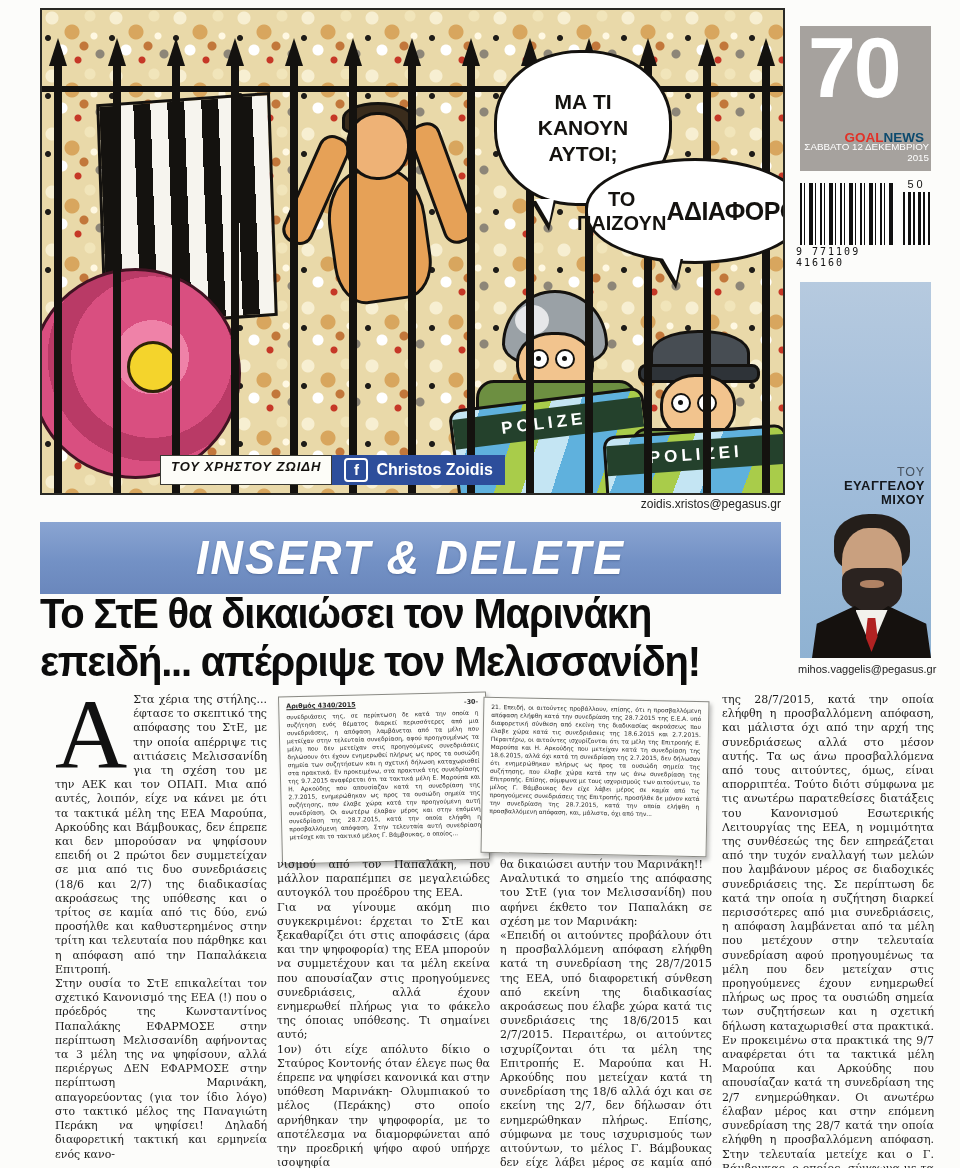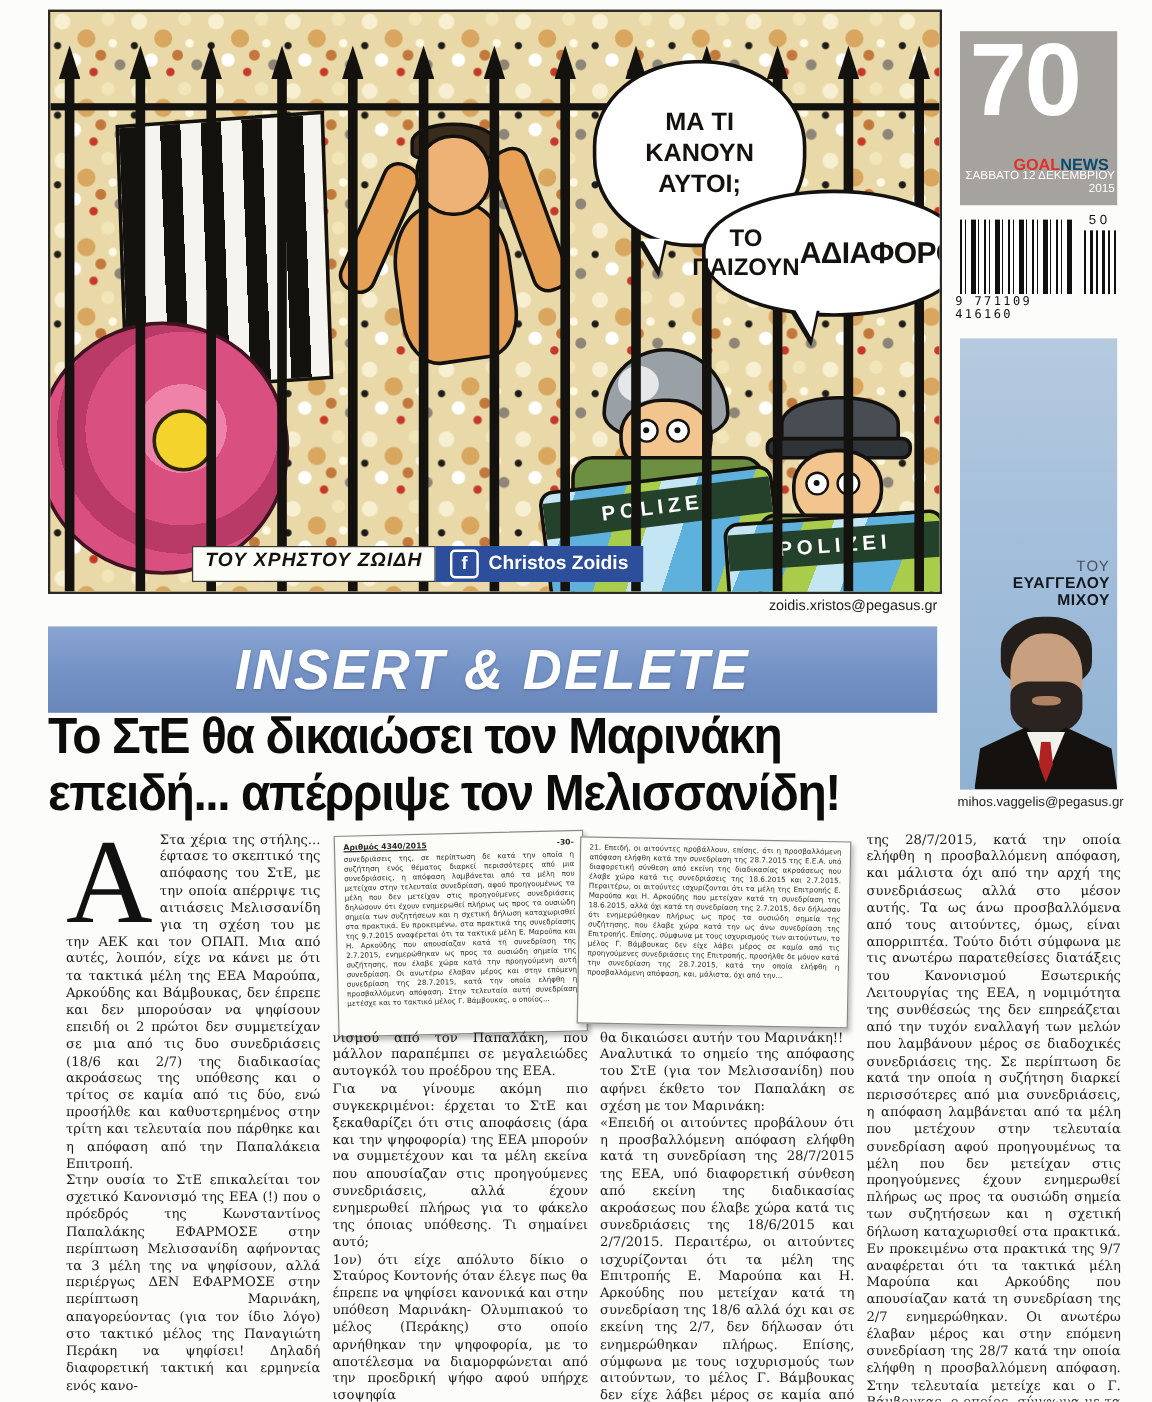--- a/index.html
+++ b/index.html
@@ -81,21 +81,21 @@
        flex-direction:row;padding:4px 8px;}
   .bubble2 .l2{font-size:25px;letter-spacing:-0.5px;}
   .tail-b{position:absolute;width:0;height:0;border-left:18px solid transparent;border-right:7px solid transparent;
        border-top:30px solid #14120f;bottom:-28px;left:34px;z-index:5;}
   .tail-w{position:absolute;width:0;height:0;border-left:14px solid transparent;border-right:5px solid transparent;
        border-top:24px solid #fff;bottom:-20px;left:38px;z-index:6;}
 
   
   .credit-wrap{position:absolute;left:118px;bottom:8px;z-index:6;display:flex;align-items:stretch;}
   .credit-name{background:#fdfdf8;border:1px solid #3a3a34;color:#14120f;font-weight:bold;font-style:italic;
-       font-size:16px;padding:3px 10px;letter-spacing:1px;white-space:nowrap;}
+       font-size:13px;padding:3px 10px;letter-spacing:1px;white-space:nowrap;}
   .credit-fb{background:#2d4e9b;color:#fff;font-weight:bold;font-size:16px;padding:3px 12px;display:flex;
        align-items:center;gap:8px;white-space:nowrap;}
   .fb-icon{display:inline-block;width:20px;height:20px;border:2px solid #fff;border-radius:4px;text-align:center;
        line-height:19px;font-size:15px;font-weight:bold;}
 
   .cartoon-email{top:497px;right:179px;font-size:12px;color:#222;}
 
   
   .folio-box{left:800px;top:26px;width:131px;height:145px;background:#a6a29e;color:#fff;}
   .folio-num{position:absolute;left:8px;top:-8px;font-size:86px;font-weight:bold;letter-spacing:-2px;}

